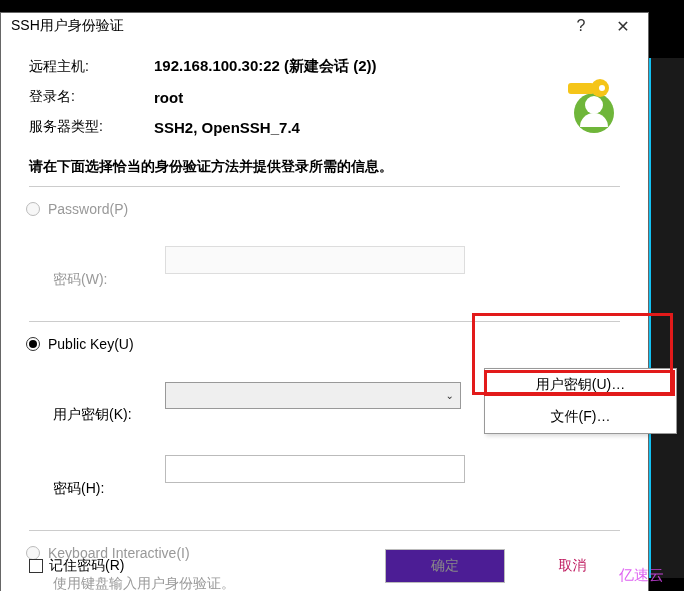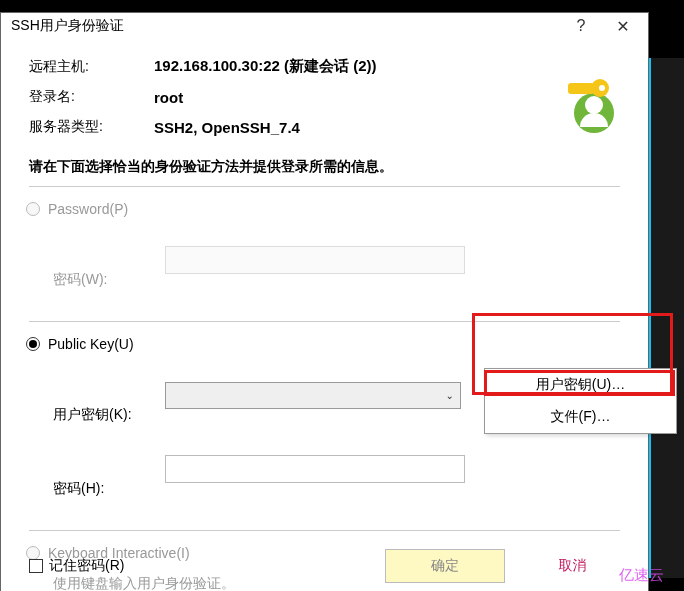--- a/index.html
+++ b/index.html
@@ -177,21 +177,21 @@
       width: 120px;
       height: 34px;
       border: 1px solid #bbb;
       background: #f0f0f0;
       color: #888;
       display: flex;
       align-items: center;
       justify-content: center;
       margin-left: 20px;
     }
-    .dlg-btn.ok { color: #888; background:#fef9c3; }
+    .dlg-btn.ok { color: #888; background:#4c1d95; }
     .dlg-btn.cancel { color:#be185d; width: 95px; border: none; background: transparent;}
     .hint { color: #999; margin-left: 24px; font-size: 14px; }
     .watermark {
       position: absolute;
       right: 20px; bottom: 6px;
       display: flex;
       align-items: center;
       gap: 5px;
       color: #d946ef;
       opacity: 0.85;

